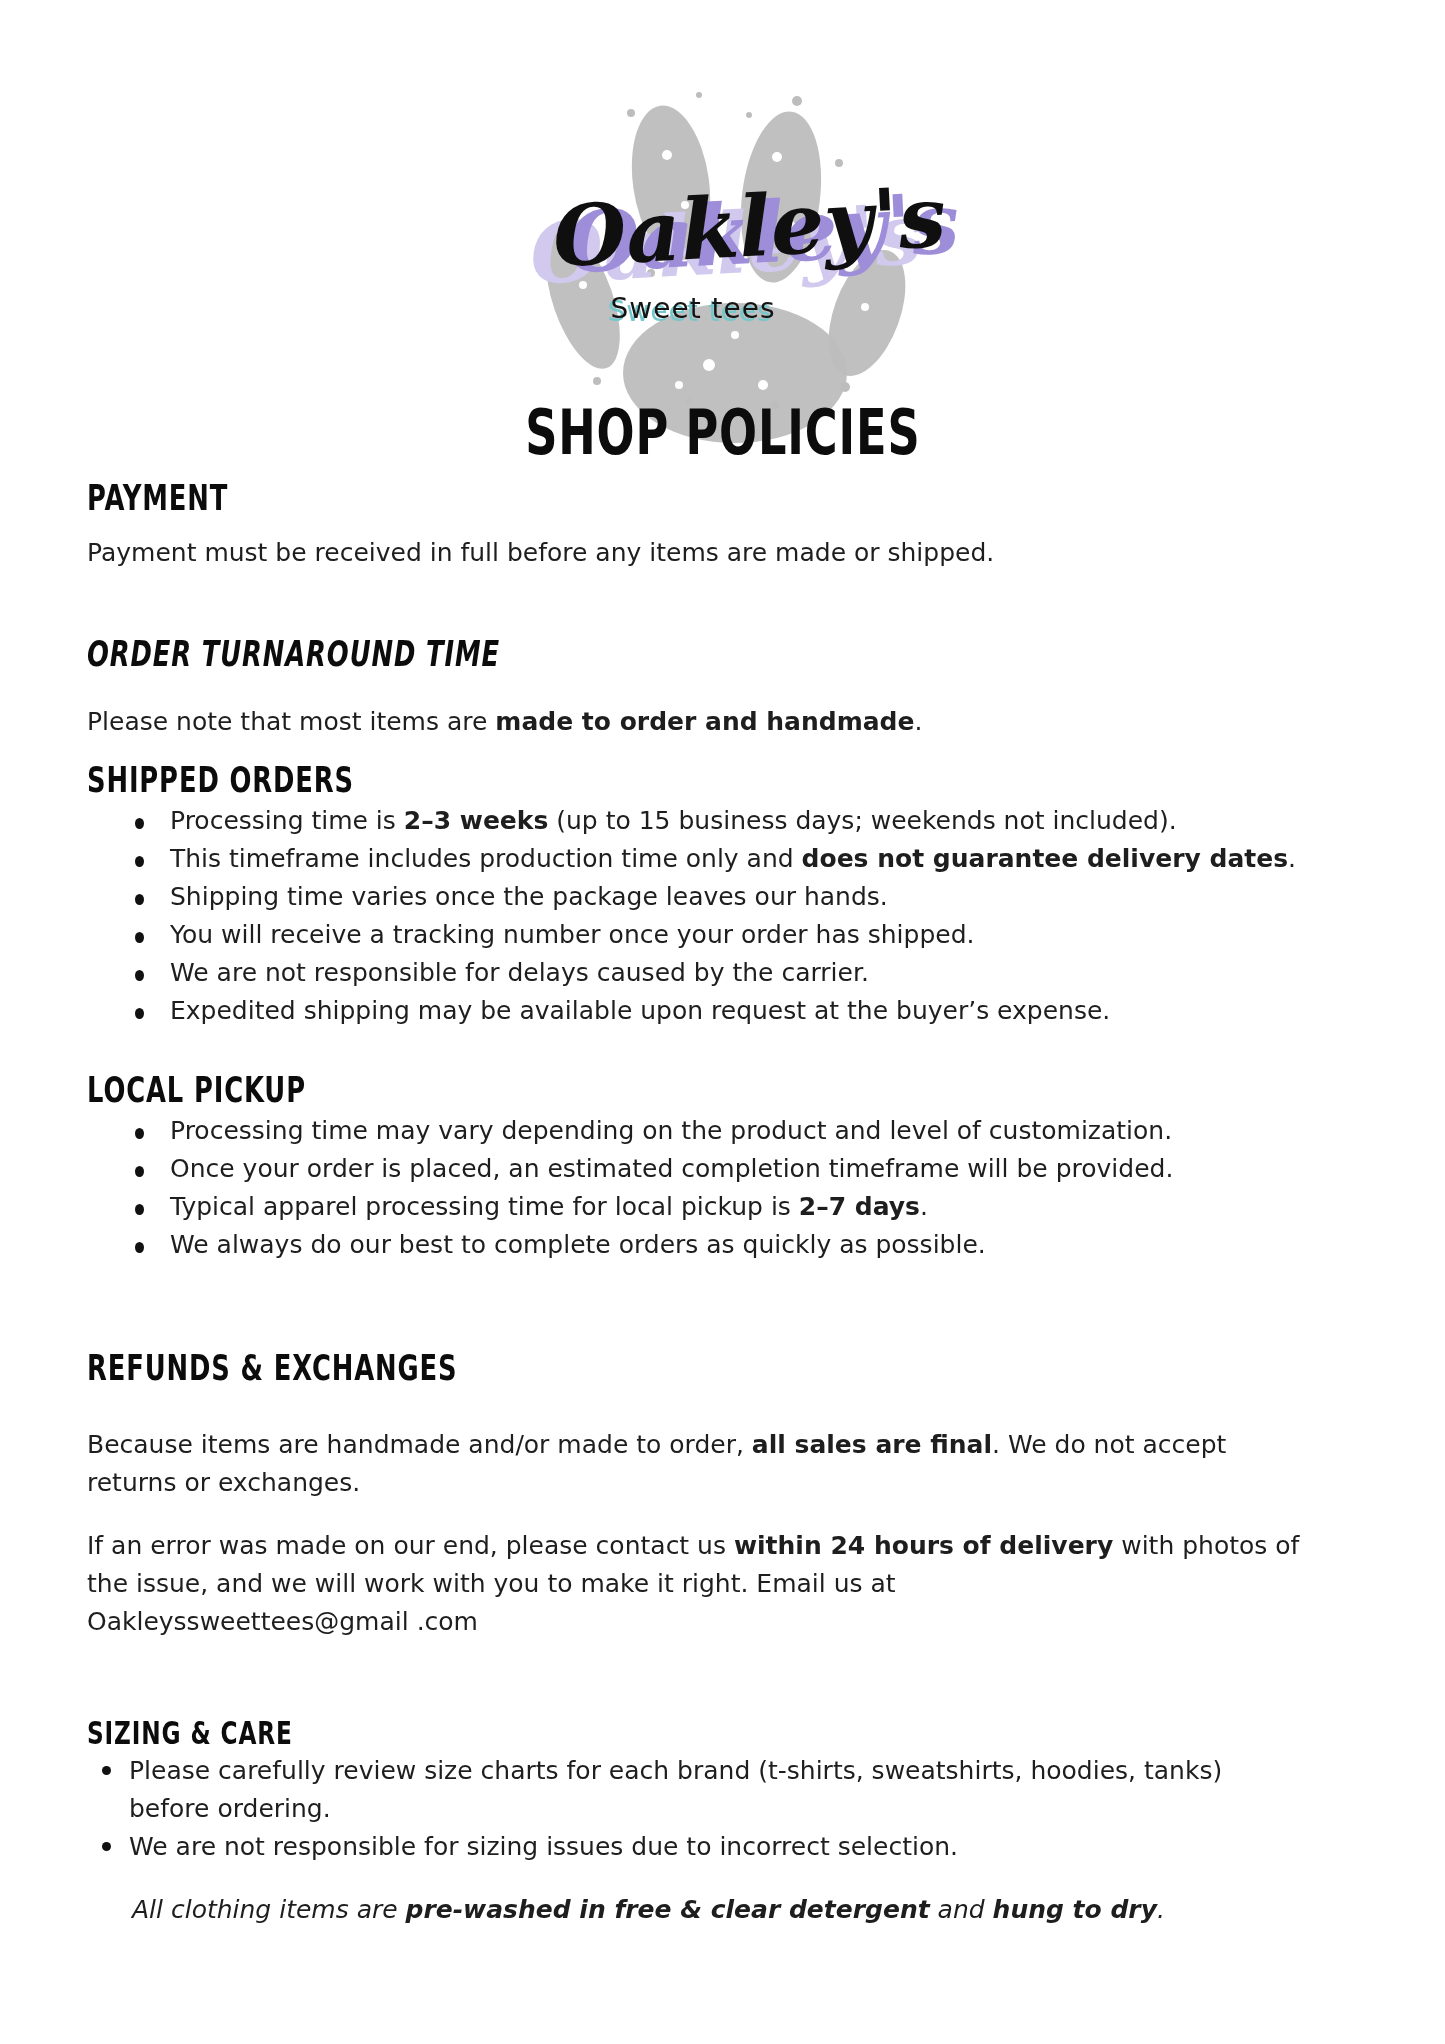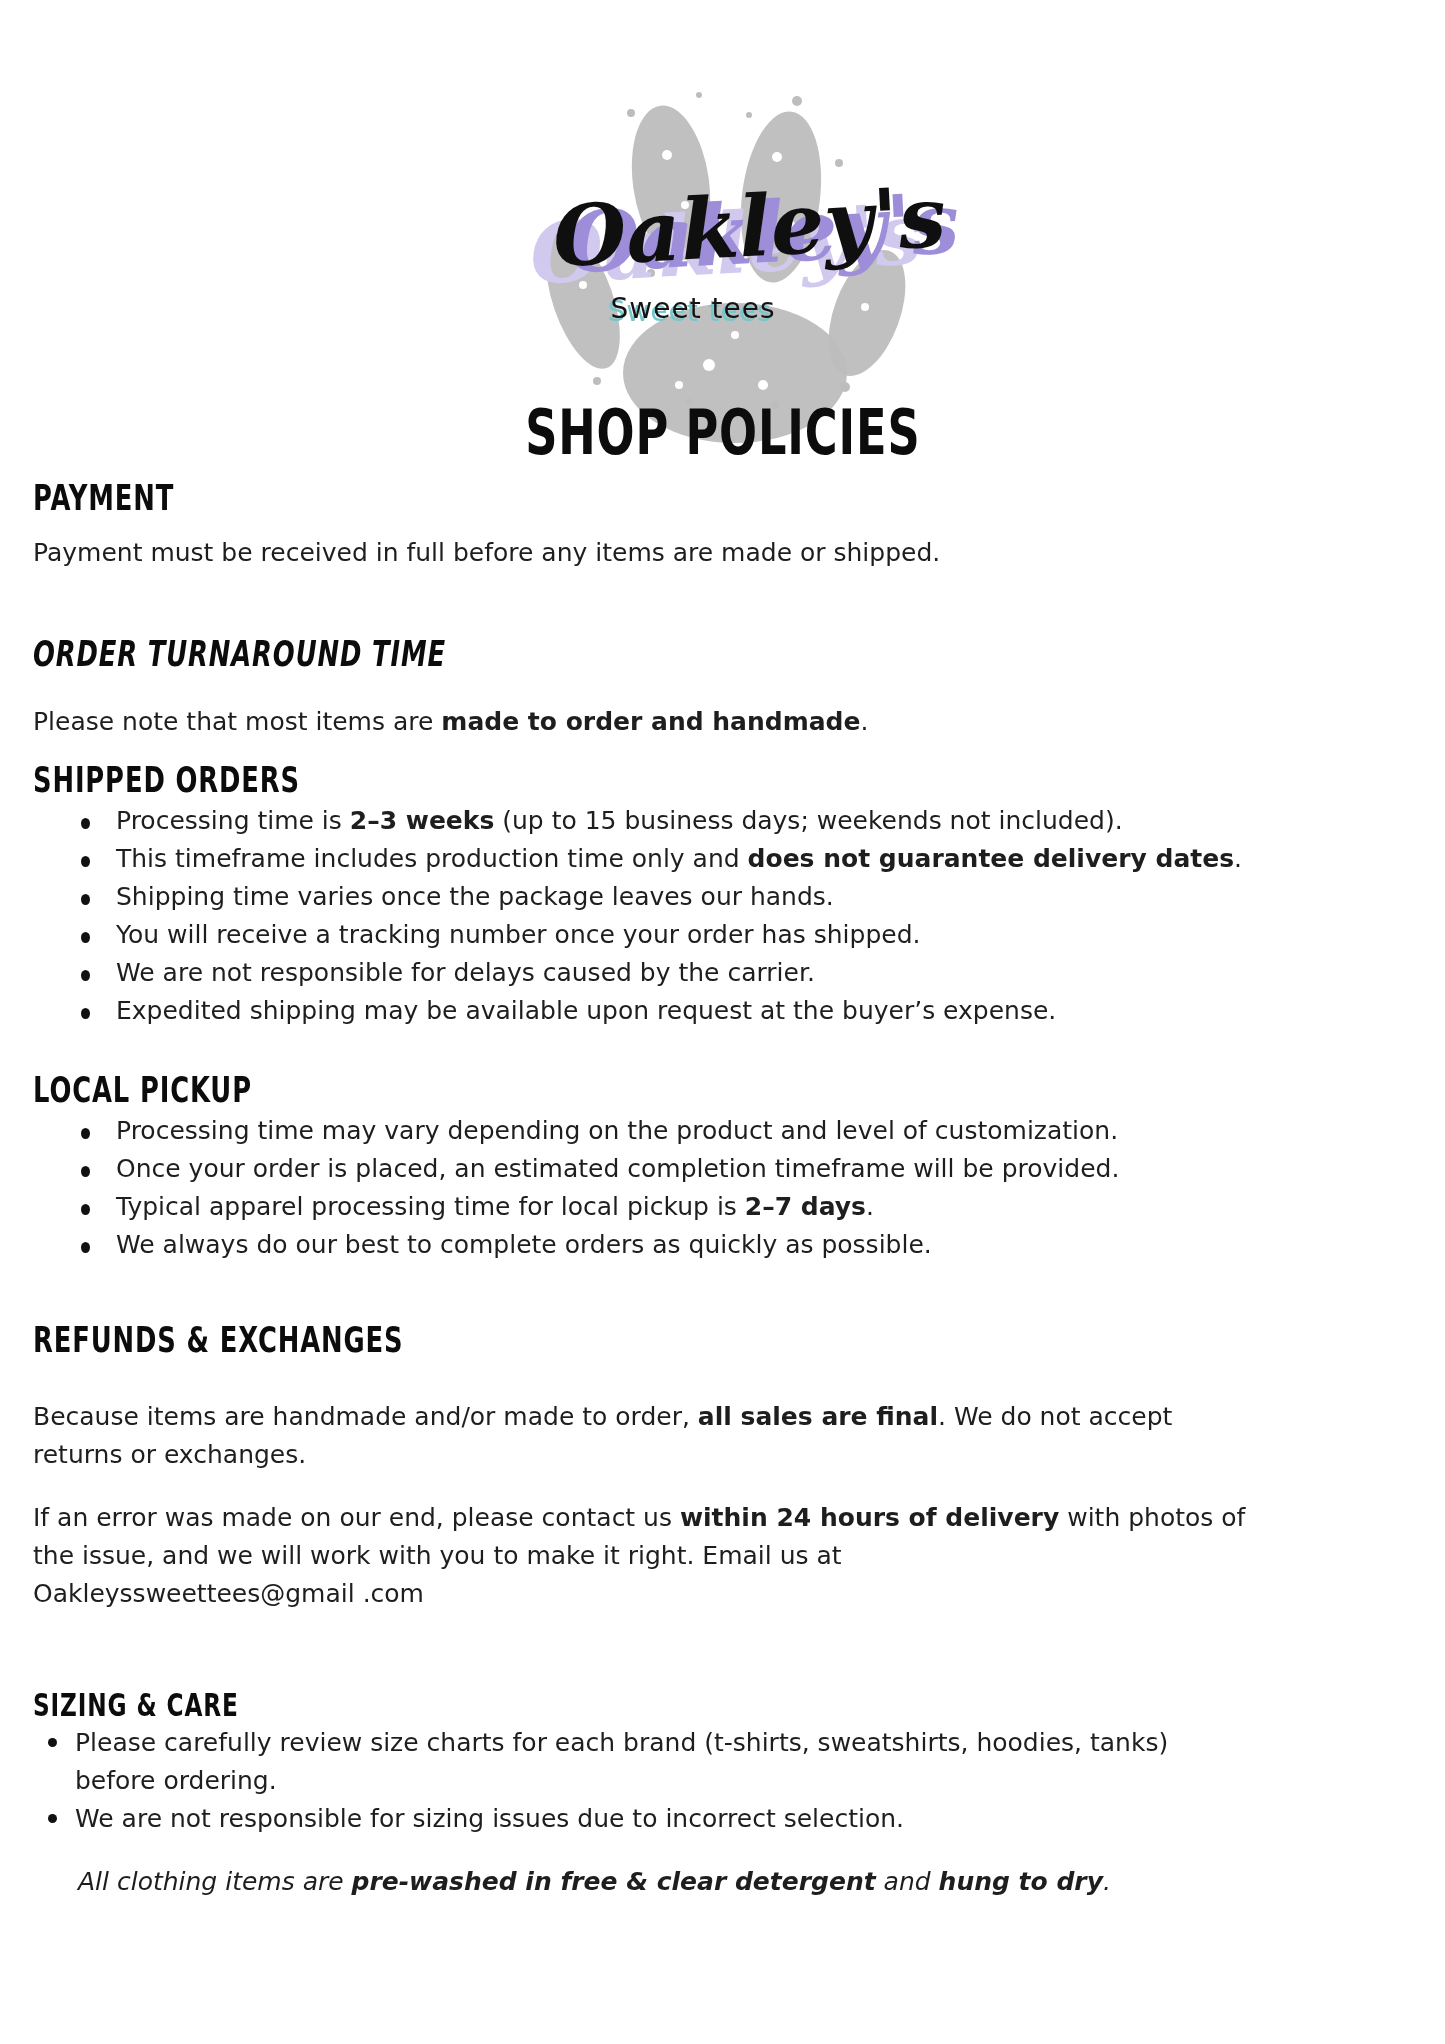--- a/index.html
+++ b/index.html
@@ -48,21 +48,21 @@
     transform:scale(0.86,1.2);
   }
   .page-title { font-size:52px; line-height:64px; transform-origin:center bottom; }
   .sec-h {
     font-size:30px; line-height:36px;
     transform-origin:left bottom;
   }
   .sec-h.small { font-size:27px; line-height:33px; }
 
   
-  .content { padding:0 33px; }
+  .content { padding:0 87px; }
   .para {
     font-size:25px; line-height:38px;
     white-space:pre-line;
   }
   ul.policy-list { list-style:none; margin:0; padding:0; }
   ul.policy-list li {
     position:relative;
     font-size:25px; line-height:38px;
     padding-left:83px;
     white-space:pre-line;
@@ -77,21 +77,21 @@
   ul.policy-list.tight li::before { left:15px; top:14px; width:9px; height:9px; }
 
   .mt-payment-h   { margin-top:11px; }
   .mt-payment-p   { margin-top:14px; }
   .mt-turn-h      { margin-top:68px;font-style:italic; }
   .mt-intro       { margin-top:27px; }
   .mt-shipped-h   { margin-top:10px; }
   .mt-list1       { margin-top:80px; }
   .mt-local-h     { margin-top:46px; }
   .mt-list2       { margin-top:58px; }
-  .mt-refunds-h   { margin-top:62px; }
+  .mt-refunds-h   { margin-top:90px; }
   .mt-para1       { margin-top:36px; }
   .mt-para2       { margin-top:24px; }
   .mt-sizing-h    { margin-top:78px; }
   .mt-list3       { margin-top:5px; }
   .footer-note    { padding-left:45px;font-style:italic; }
 </style>
 </head>
 <body>
 
 <div class="logo">

